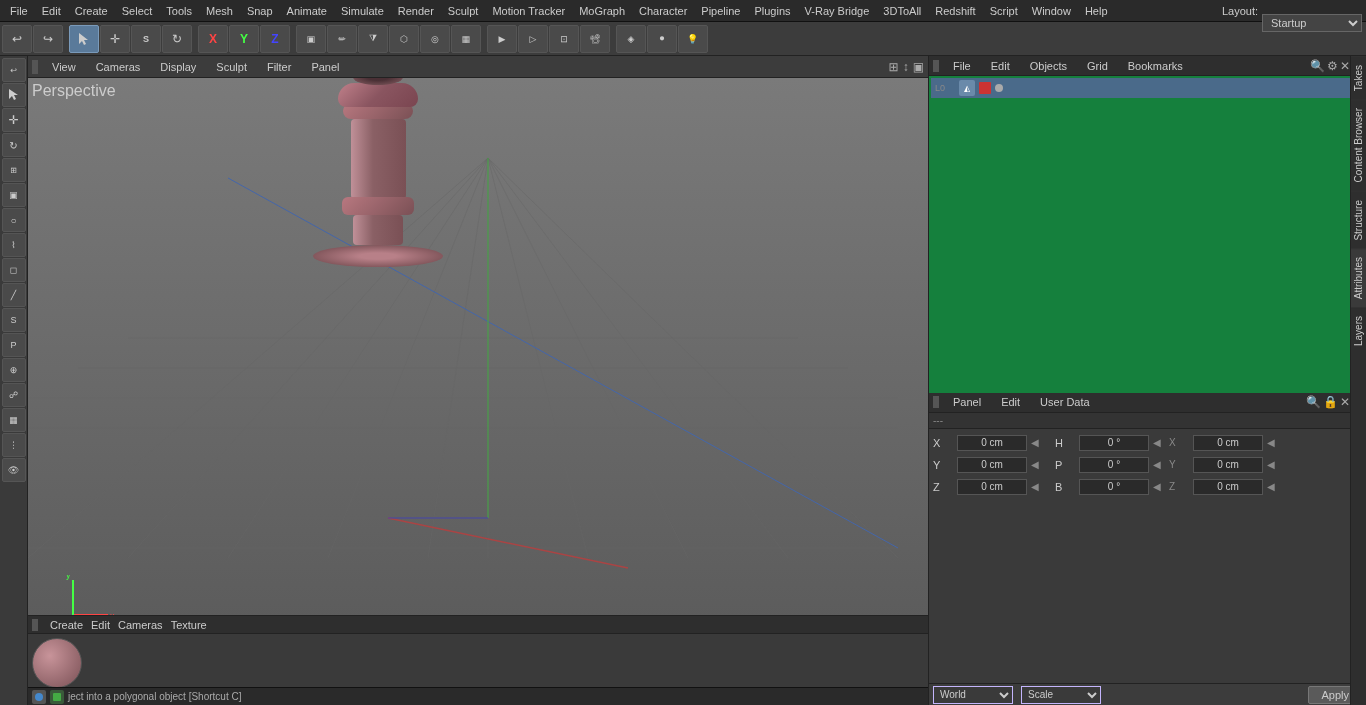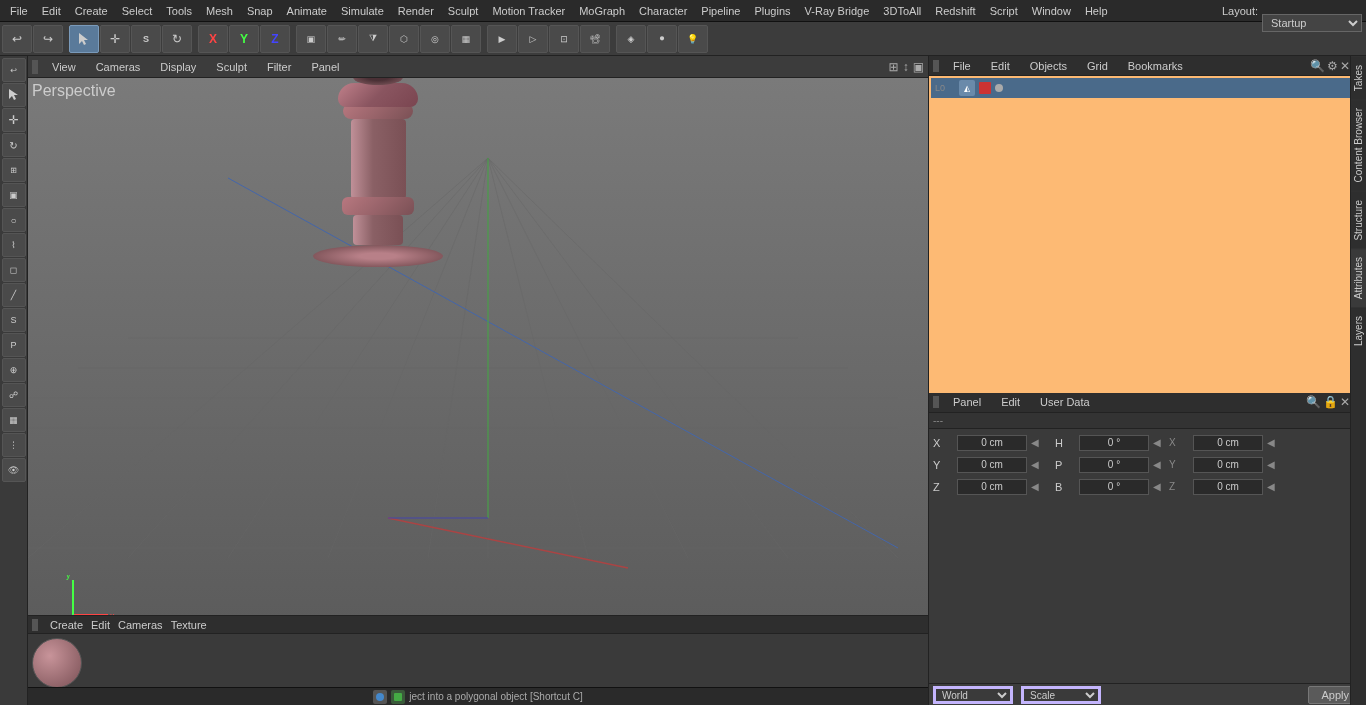--- a/index.html
+++ b/index.html
@@ -441,21 +441,20 @@
       right: 438px;
       height: 18px;
       background: #2a2a2a;
       border-top: 1px solid #111;
       display: flex;
       align-items: center;
       padding: 0 4px;
       font-size: 10px;
       color: #aaa;
       gap: 4px;
-      justify-content: center;
     }
     .status-icon {
       width: 14px;
       height: 14px;
       border-radius: 2px;
       background: #555;
       display: flex;
       align-items: center;
       justify-content: center;
       font-size: 8px;
@@ -488,21 +487,21 @@
       color: #ccc;
       font-size: 11px;
       padding: 2px 12px;
       cursor: pointer;
       border-radius: 2px;
     }
 
     
     .small-dropdown {
       background: #3a3a3a;
-      border: 3px solid #c4b5fd;
+      border: 1px solid #c4b5fd;
       color: #ccc;
       font-size: 10px;
       height: 18px;
       padding: 0 2px;
     }
 
     
     #bottom-coord-row {
       display: flex;
       align-items: center;
@@ -830,21 +829,21 @@
       <span class="om-btn">Grid</span>
       <span class="om-btn">Bookmarks</span>
       <div style="margin-left:auto; display:flex; gap:2px; align-items:center;">
         <span style="cursor:pointer; color:#aaa; font-size:12px;">🔍</span>
         <span style="cursor:pointer; color:#aaa; font-size:12px;">⚙</span>
         <span style="cursor:pointer; color:#aaa; font-size:12px;">✕</span>
         <span style="cursor:pointer; color:#aaa; font-size:12px;">⊞</span>
       </div>
     </div>
 
-    <div id="obj-list" style="flex:1; min-height:0; overflow-y:auto; padding:2px; background:#fdba74;">
+    <div id="obj-list" style="flex:1; min-height:0; overflow-y:auto; padding:2px; background:#15803d;">
       <div class="obj-row selected">
         <span style="color:#888; font-size:9px; width:20px;">L0</span>
         <div class="obj-icon" style="background:#6a8aaa; font-size:8px;">◭</div>
         <div class="obj-color" style="background:#cc3333;"></div>
         <div class="obj-dot" style="background:#aaaaaa;"></div>
       </div>
     </div>
 
     <div id="attributes-panel">
 

